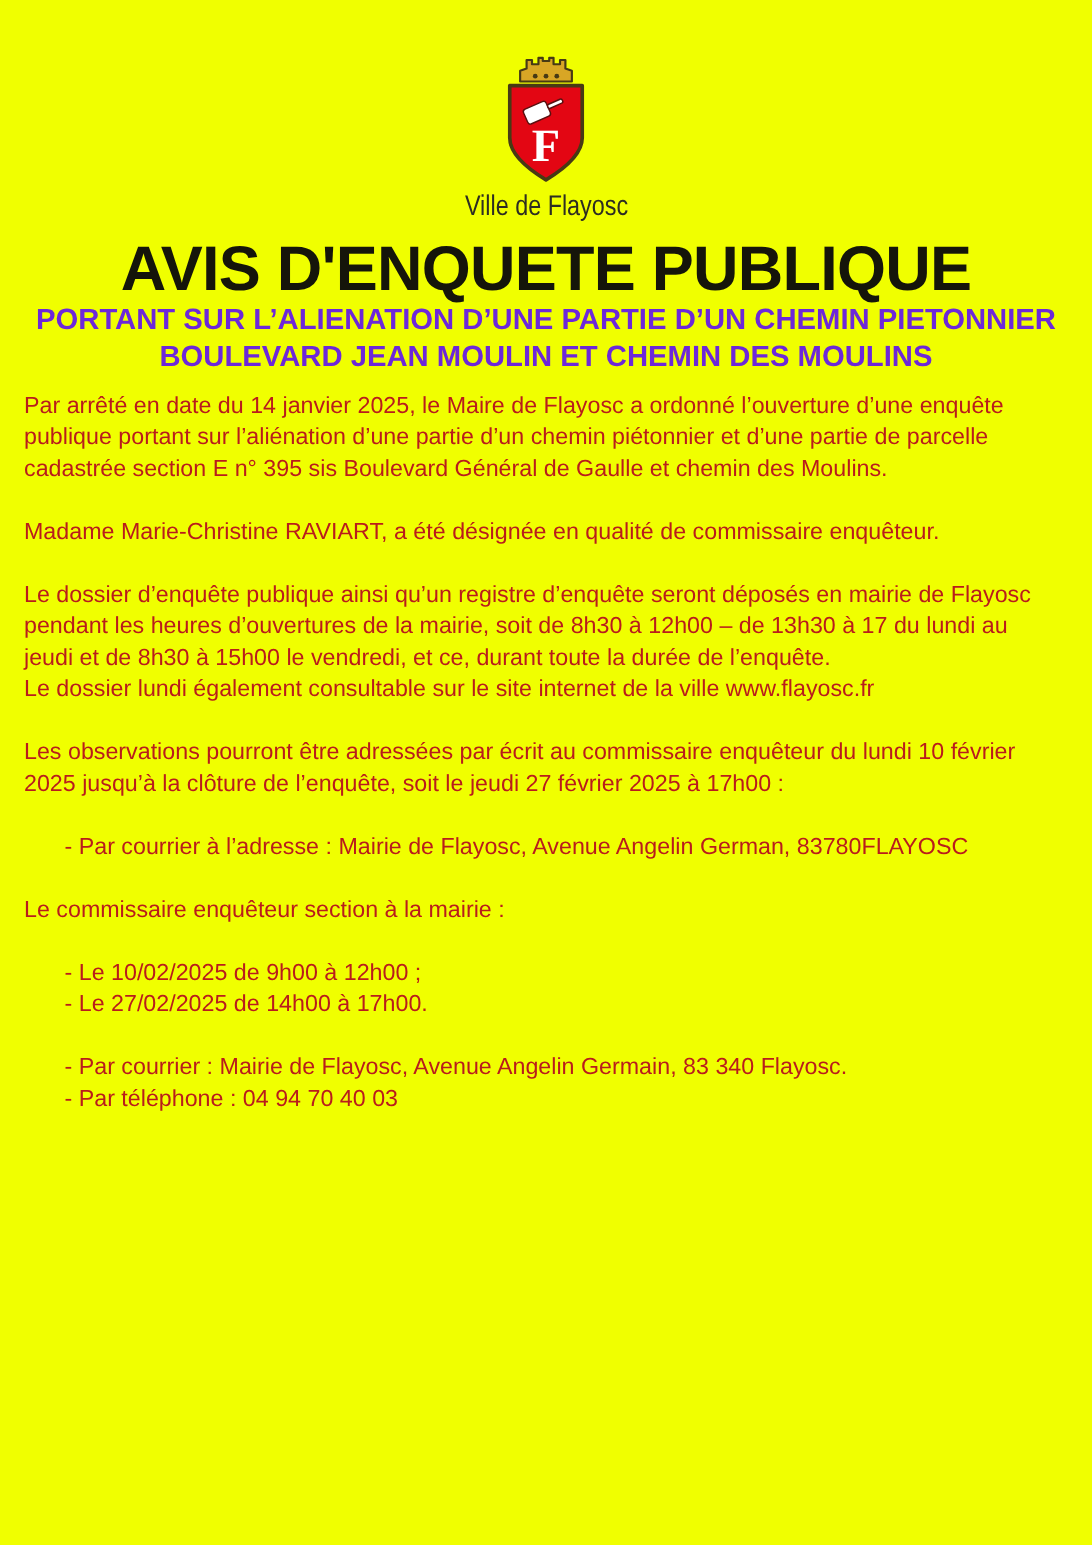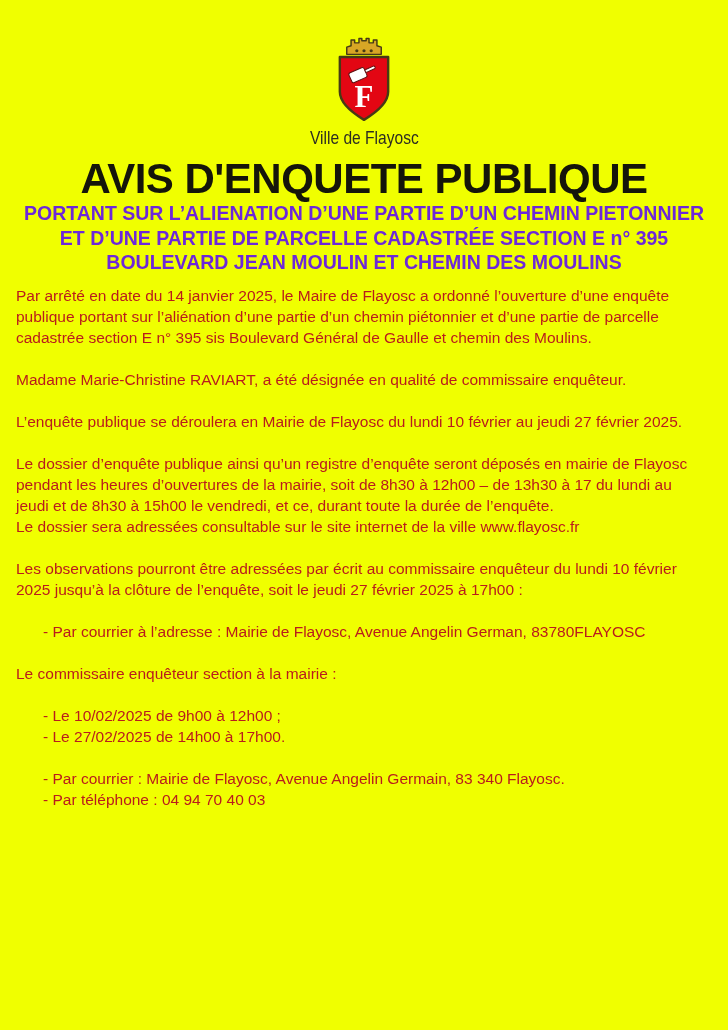--- a/index.html
+++ b/index.html
@@ -75,35 +75,33 @@
         <rect x="32" y="20.5" width="11" height="3" rx="1.2" fill="#ffffff" stroke="#5a1010" stroke-width="1"></rect>
       </g>
       <text x="30" y="56" text-anchor="middle" font-family="Liberation Serif, serif" font-weight="bold" font-size="32" fill="#ffffff">F</text>
     </svg>
     <span class="org-name">Ville de Flayosc</span>
   </div>
 
   <div class="title-block">
     <h1 class="main-title">AVIS D'ENQUETE PUBLIQUE</h1>
     <div class="subtitle-line">PORTANT SUR L’ALIENATION D’UNE PARTIE D’UN CHEMIN PIETONNIER</div>
-    <div class="subtitle-line">ET D’UNE PARTIE DE PARCELLE CADASTRÉE SECTION E n° 395</div>
     <div class="subtitle-line">BOULEVARD JEAN MOULIN ET CHEMIN DES MOULINS</div>
   </div>
 
   <div class="content">
 
     <p class="para">Par arrêté en date du 14 janvier 2025, le Maire de Flayosc a ordonné l’ouverture d’une enquête publique portant sur l’aliénation d’une partie d’un chemin piétonnier et d’une partie de parcelle cadastrée section E n° 395 sis Boulevard Général de Gaulle et chemin des Moulins.</p>
 
     <p class="para">Madame Marie-Christine RAVIART, a été désignée en qualité de commissaire enquêteur.</p>
 
-    <p class="para">L’enquête publique se déroulera en Mairie de Flayosc du lundi 10 février au jeudi 27 février 2025.</p>
 
     <p class="para">
       <span class="para-line">Le dossier d’enquête publique ainsi qu’un registre d’enquête seront déposés en mairie de Flayosc pendant les heures d’ouvertures de la mairie, soit de 8h30 à 12h00 – de 13h30 à 17 du lundi au jeudi et de 8h30 à 15h00 le vendredi, et ce, durant toute la durée de l’enquête.</span>
-      <span class="para-line">Le dossier sera adressées consultable sur le site internet de la ville www.flayosc.fr</span>
+      <span class="para-line">Le dossier lundi également consultable sur le site internet de la ville www.flayosc.fr</span>
     </p>
 
     <p class="para">Les observations pourront être adressées par écrit au commissaire enquêteur du lundi 10 février 2025 jusqu’à la clôture de l’enquête, soit le jeudi 27 février 2025 à 17h00 :</p>
 
     <div class="bullet-group">
       <span class="bullet-line">- Par courrier à l’adresse : Mairie de Flayosc, Avenue Angelin German, 83780FLAYOSC</span>
     </div>
 
     <p class="para">Le commissaire enquêteur section à la mairie :</p>
 

